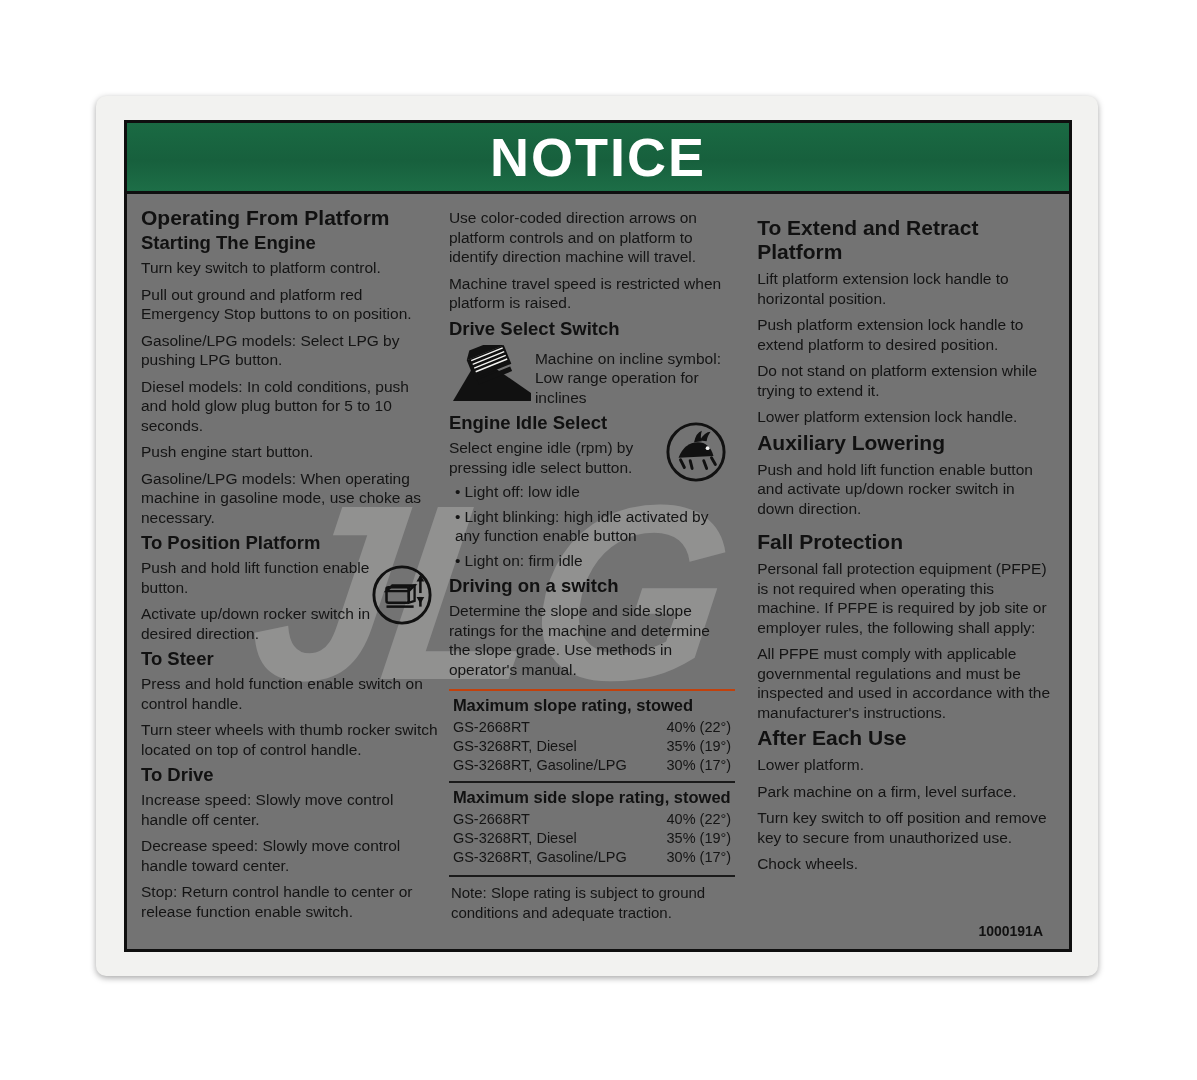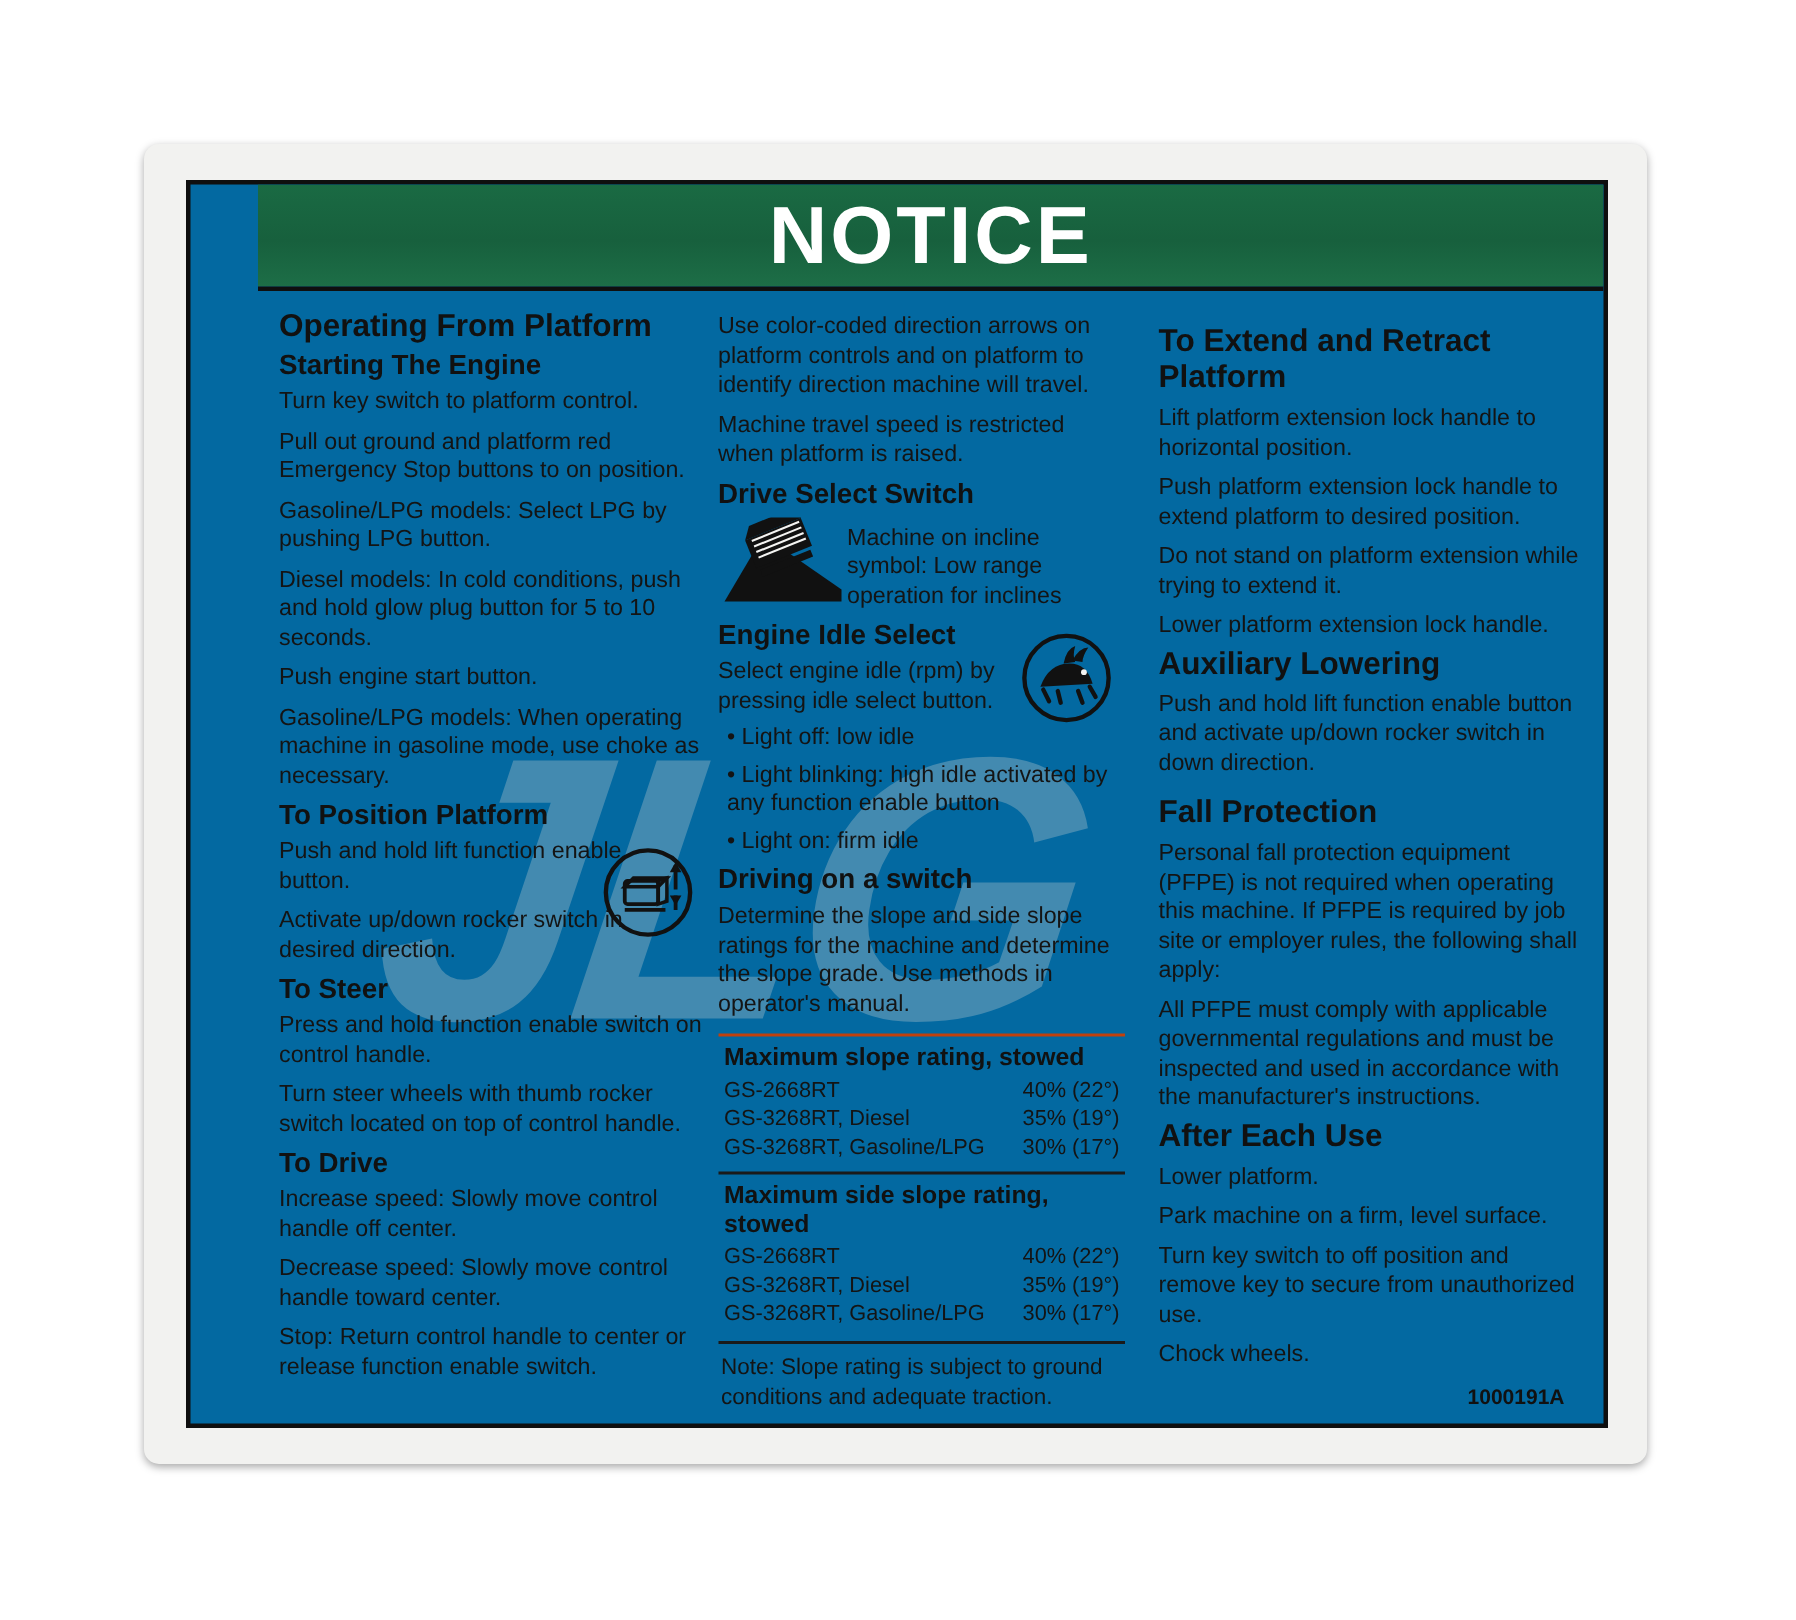--- a/index.html
+++ b/index.html
@@ -25,24 +25,23 @@
     background: #f2f2f0;
     border-radius: 10px;
     box-shadow: 0 2px 6px rgba(0,0,0,0.35);
   }
   #decal-inner {
     position: absolute;
     left: 28px;
     top: 24px;
     right: 26px;
     bottom: 24px;
-    background: #0369a1;
+    background: #737373;
     border: 3px solid #0f0f0f;
     overflow: hidden;
-    padding-left: 45px;
   }
 
   
   #notice-banner {
     height: 68px;
     background: #1d6b46;
     background: linear-gradient(180deg,#1a6a43 0%, #17603d 55%, #1d6e47 100%);
     border-bottom: 3px solid #0f0f0f;
     display: flex;
     align-items: center;

